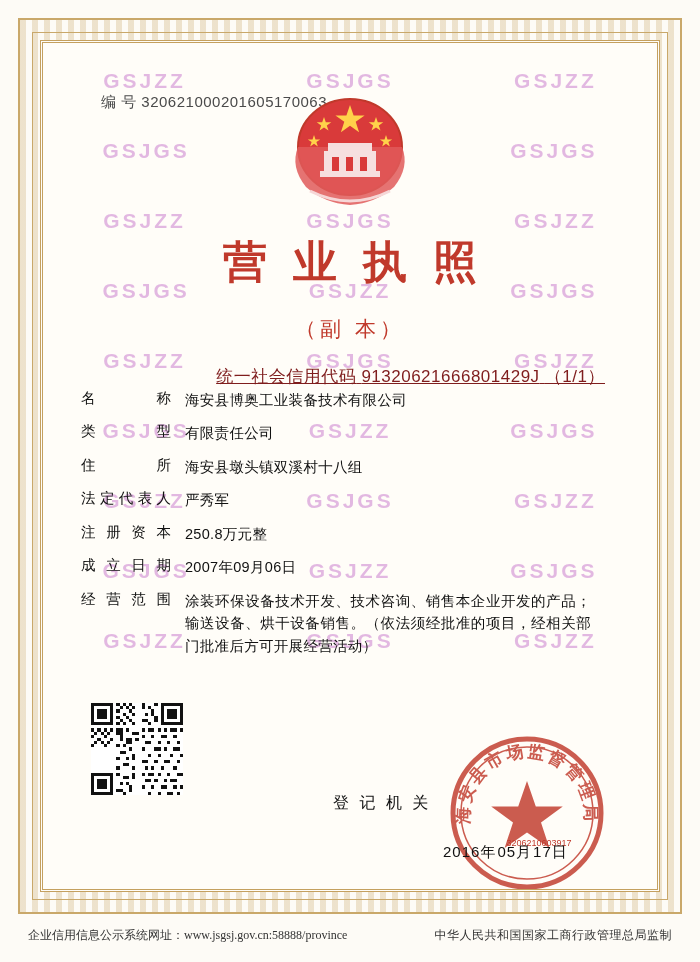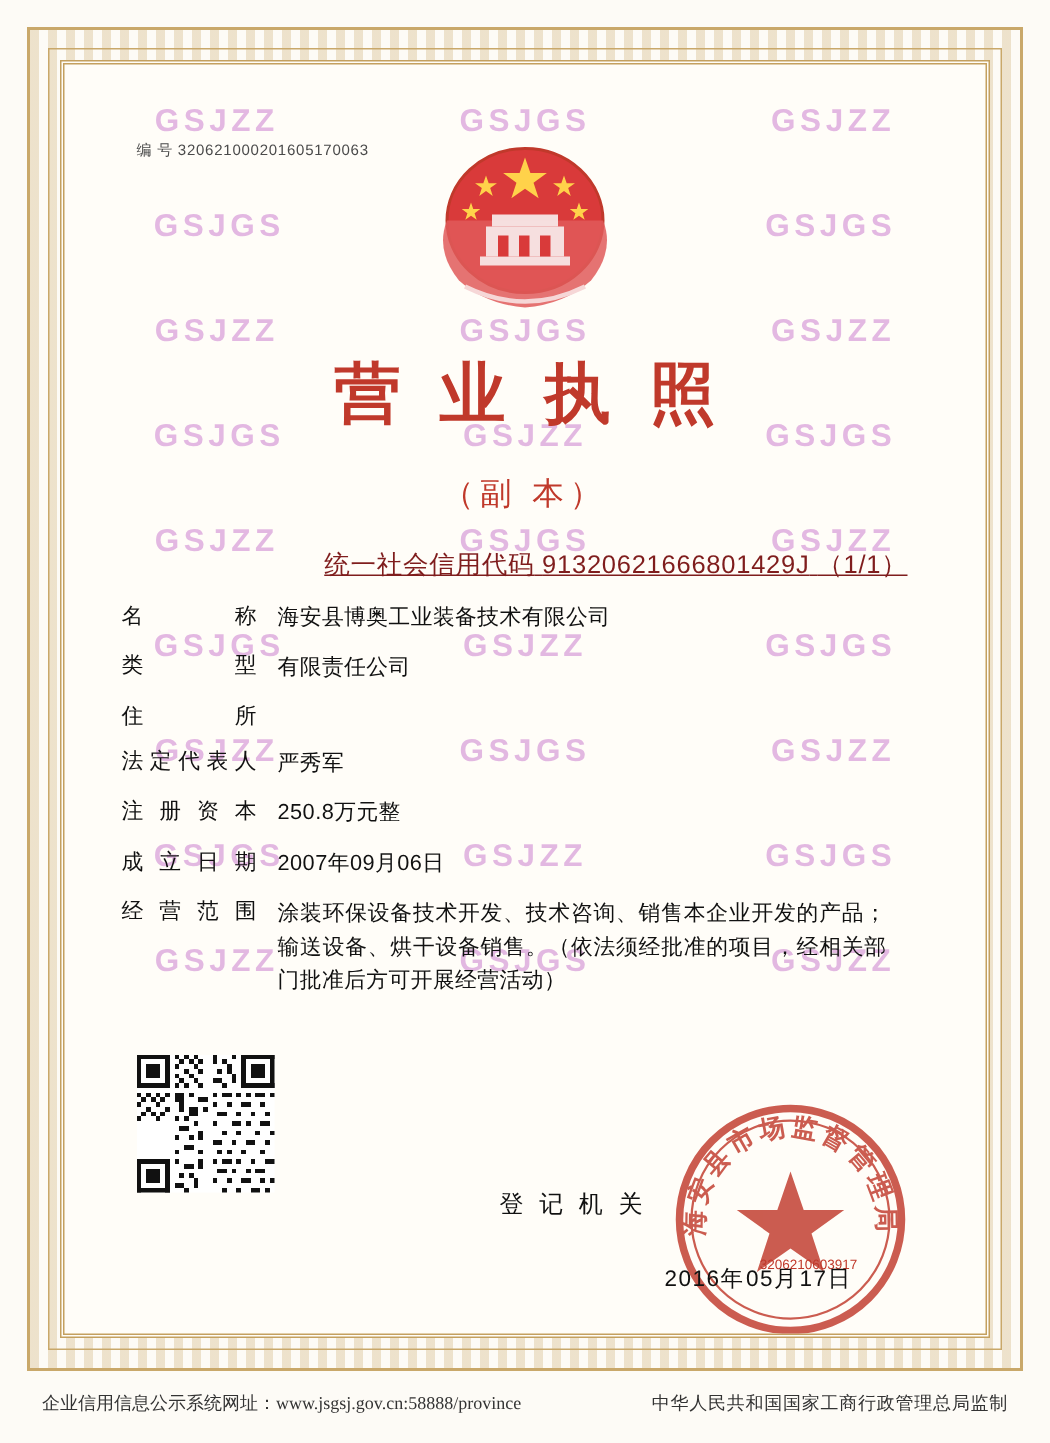--- a/index.html
+++ b/index.html
@@ -74,23 +74,23 @@
     font-size: 21px;
     letter-spacing: 3px;
     font-weight: bold;
     white-space: nowrap;
     margin-bottom: 46px;
   }
   .wm-row span { color: #a21caf; }
 
   .doc-number {
     position: absolute;
-    left: 48px;
+    left: 58px;
     top: 50px;
-    font-size: 10px;
+    font-size: 15px;
     color: #4a4a4a;
     letter-spacing: 0.5px;
   }
 
   
   .emblem {
     position: absolute;
     left: 50%;
     top: 48px;
     transform: translateX(-50%);
@@ -129,21 +129,21 @@
     font-size: 17px;
     color: #7f1d1d;
     letter-spacing: 0.5px;
     text-decoration: underline;
   }
 
   .fields {
     position: absolute;
     left: 38px;
     right: 30px;
-    top: 358px;
+    top: 346px;
   }
   .field-row {
     display: flex;
     align-items: flex-start;
     margin-bottom: 11px;
   }
   .field-label {
     width: 104px;
     flex: none;
     font-size: 14.5px;
@@ -331,20 +331,21 @@
       <div class="field-row">
         <div class="field-label">名　　称</div>
         <div class="field-value">海安县博奥工业装备技术有限公司</div>
       </div>
       <div class="field-row">
         <div class="field-label">类　　型</div>
         <div class="field-value">有限责任公司</div>
       </div>
       <div class="field-row">
         <div class="field-label">住　　所</div>
+        <div class="field-value">海安县墩头镇双溪村十八组</div>
       </div>
       <div class="field-row">
         <div class="field-label">法定代表人</div>
         <div class="field-value">严秀军</div>
       </div>
       <div class="field-row">
         <div class="field-label">注 册 资 本</div>
         <div class="field-value">250.8万元整</div>
       </div>
       <div class="field-row">

